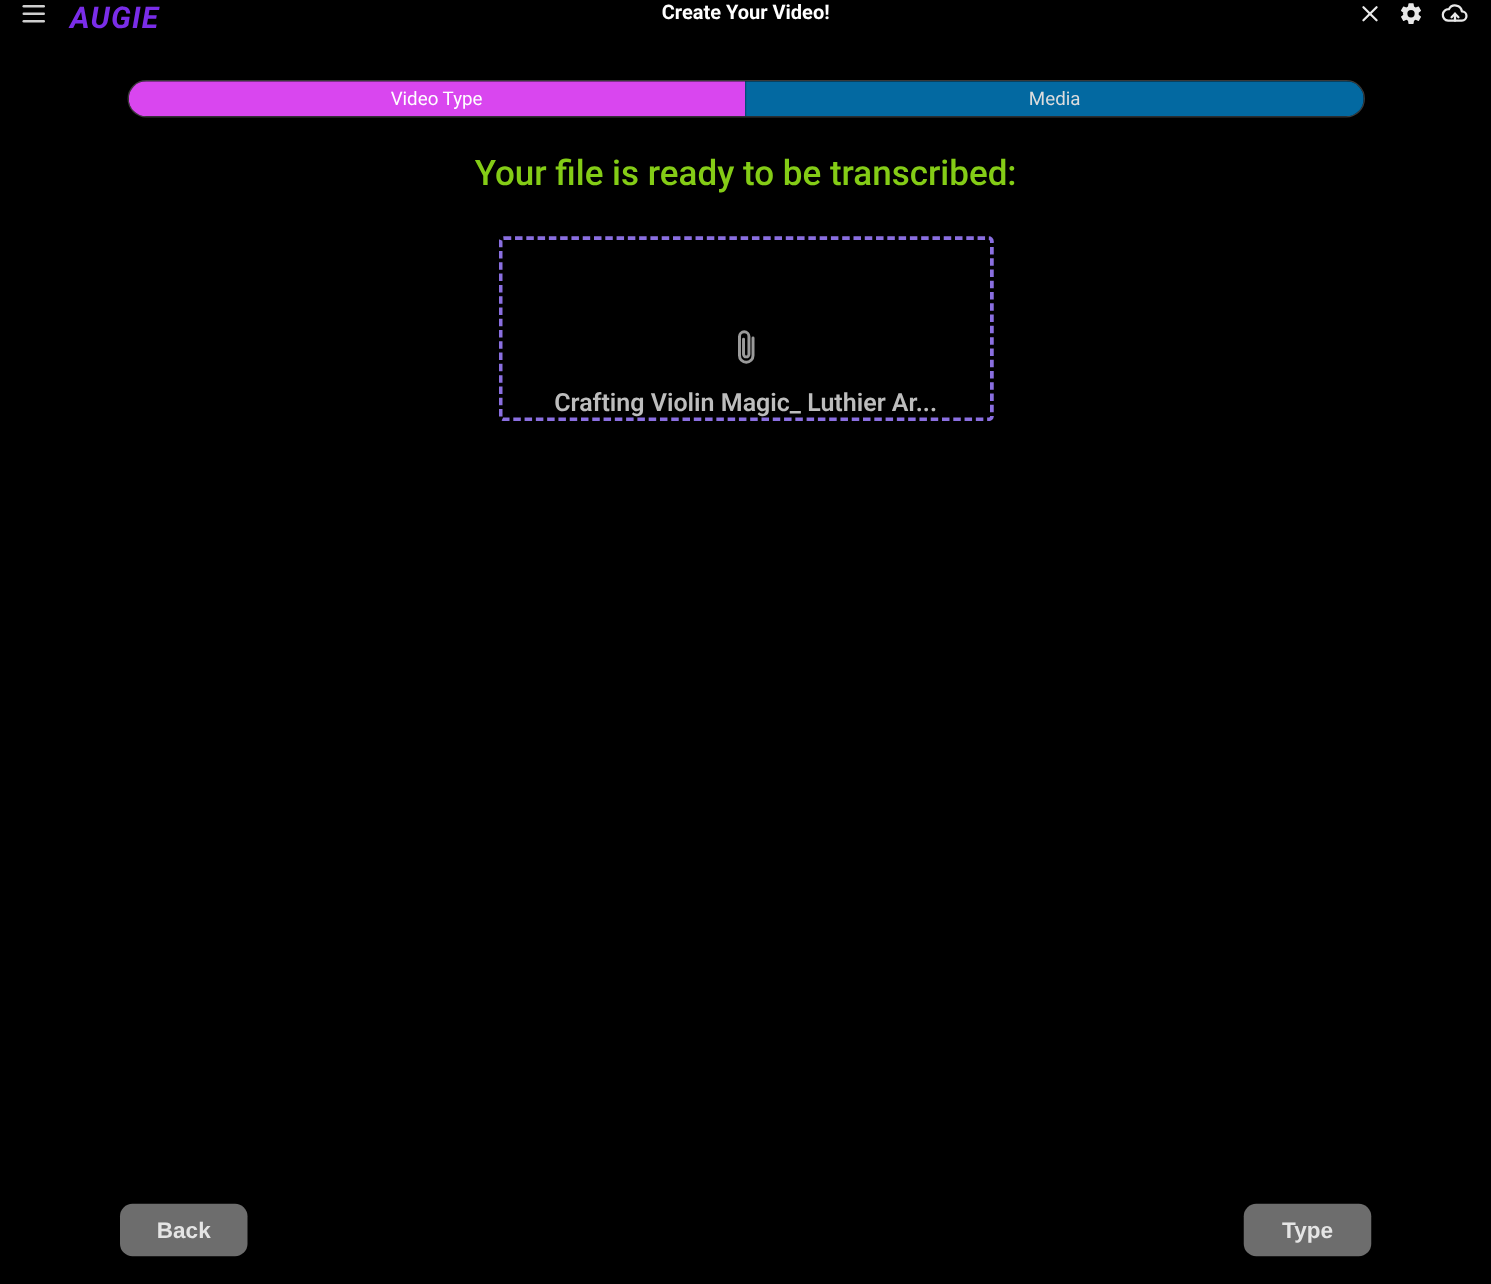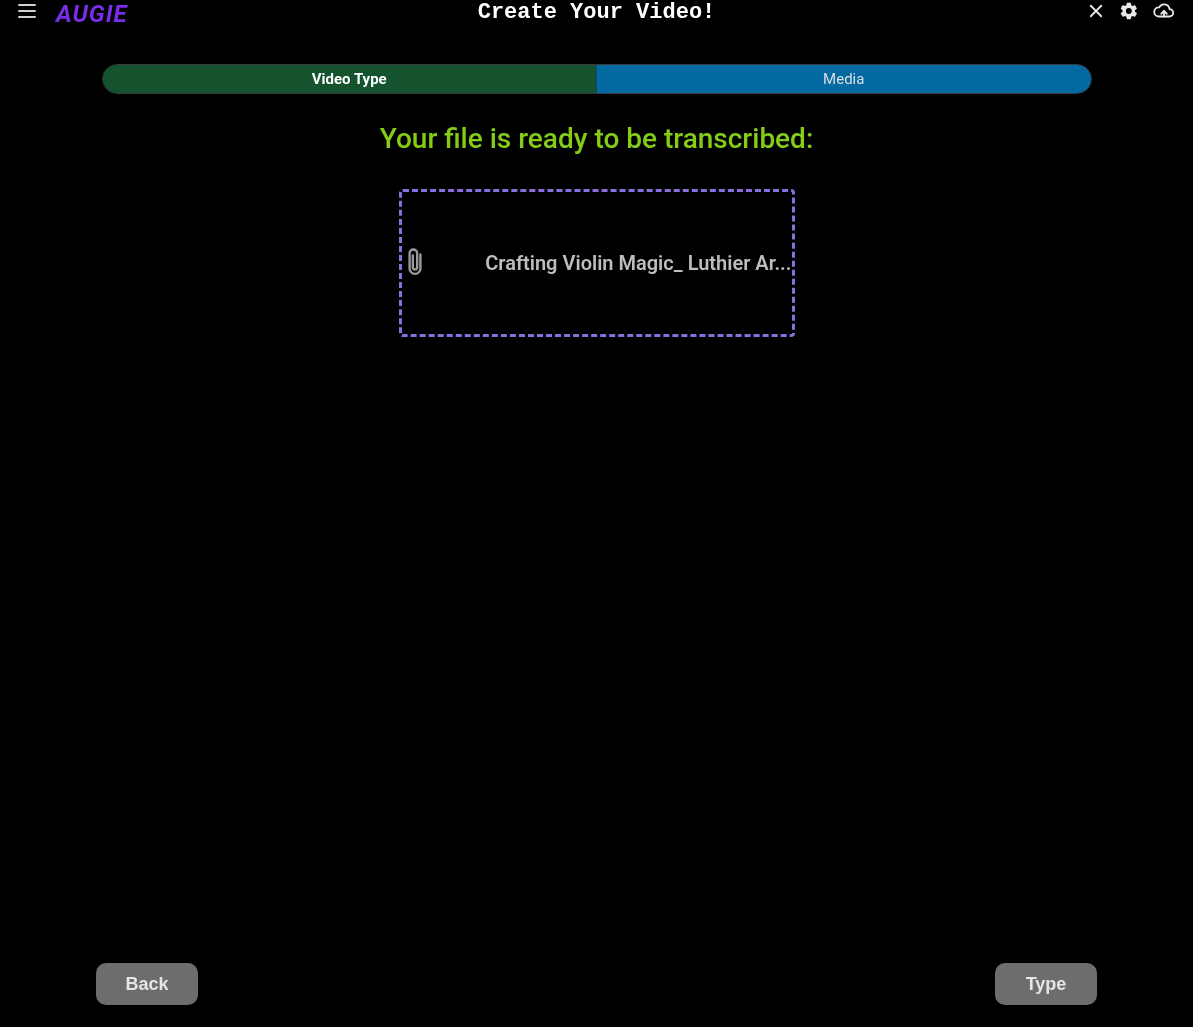--- a/index.html
+++ b/index.html
@@ -30,23 +30,22 @@
       margin-left: 16px;
       font-size: 24px;
       font-weight: 700;
       letter-spacing: 1px;
       color: #7a2de8;
       font-style: italic;
     }
     .page-title {
       position: absolute;
       left: 50%; transform: translateX(-50%);
-      font-size: 22px;
+      font-size: 16px;
       font-weight: 700;
-      font-family: Liberation Mono, monospace;
     }
     .header-right {
       margin-left: auto;
       display: flex;
       align-items: center;
       gap: 14px;
     }
     .icon { color: #e8e8e8; cursor: pointer; display:flex; align-items:center; }
 
     .stepper {
@@ -61,44 +60,44 @@
     .step {
       flex: 1;
       display:flex; align-items:center; justify-content:center;
       font-size: 15px;
       color: #ddd;
       background: #0369a1;
       position: relative;
       cursor: pointer;
     }
     .step.active {
-      background: #14532d;
+      background: #d946ef;
       color: #fff;
-      font-weight: 700;
+      font-weight: 400;
       text-align: right;
     }
     .step + .step { border-left: 1px solid rgba(0,0,0,0.25); }
 
     .main {
       display:flex; flex-direction:column; align-items:center;
       padding-top: 28px;
     }
     .heading {
       font-size: 28px;
       font-weight: 500;
       color: #84cc16;
       margin-bottom: 34px;
     }
 
     .dropzone {
       width: 396px;
       height: 148px;
       border: 3px dashed #8a6fe0;
       border-radius: 4px;
-      display:flex; flex-direction:row; align-items:center; justify-content:space-between;
+      display:flex; flex-direction:column; align-items:center; justify-content:flex-end;
       gap: 14px;
     }
     .filename {
       font-size: 20px;
       font-weight: 600;
       color: #bdbdbd;
       max-width: 320px;
       white-space: nowrap;
       overflow: hidden;
       text-overflow: ellipsis;

